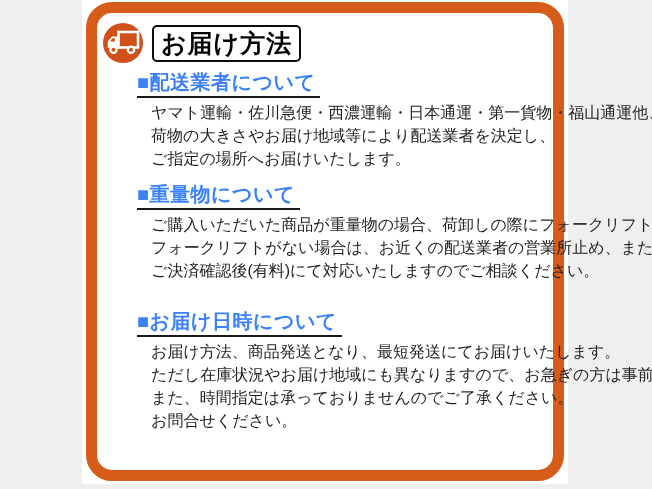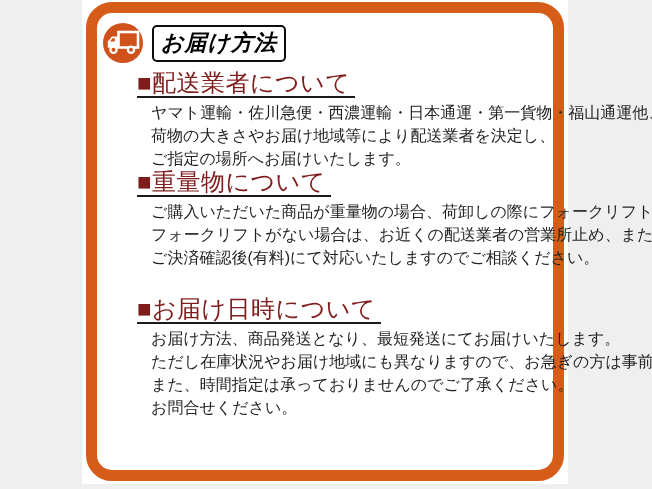--- a/index.html
+++ b/index.html
@@ -49,44 +49,43 @@
   .truck-badge {
     width: 40px;
     height: 40px;
     flex: 0 0 auto;
   }
   .title-box {
     display: inline-block;
     border: 2.5px solid #0d0d0d;
     border-radius: 5px;
     padding: 1px 7px 2px 7px;
-    font-size: 22px;
+    font-size: 25px;
     line-height: 30px;
     font-weight: bold;
     color: #000;
     letter-spacing: 1px;
     white-space: nowrap;
-    font-style: italic;
   }
   .sections {
     margin-left: 40px;
   }
   .section-heading {
     display: inline-block;
-    font-size: 24px;
+    font-size: 20px;
     line-height: 23px;
-    font-weight: normal;
-    color: #7f1d1d;
+    font-weight: bold;
+    color: #3b82f6;
     letter-spacing: 0.5px;
     border-bottom: 2.5px solid #1a1a1a;
     padding: 0 5px 2px 0;
     white-space: nowrap;
   }
   .s1 .section-heading { margin-top: 8px; }
-  .s2 .section-heading { }
+  .s2 .section-heading { margin-top: 13px; }
   .s3 .section-heading { margin-top: 28px; }
   .section-body {
     margin: 3px 0 0 14px;
     font-size: 16px;
     line-height: 23px;
     color: #1f1f1f;
     letter-spacing: 0;
   }
   .body-line {
     white-space: nowrap;

